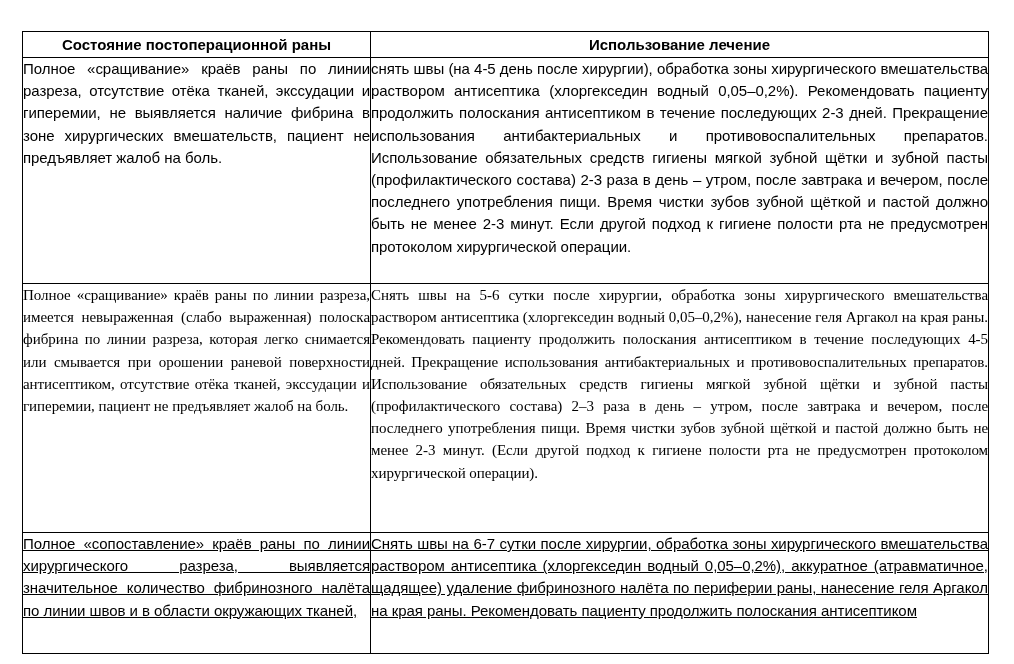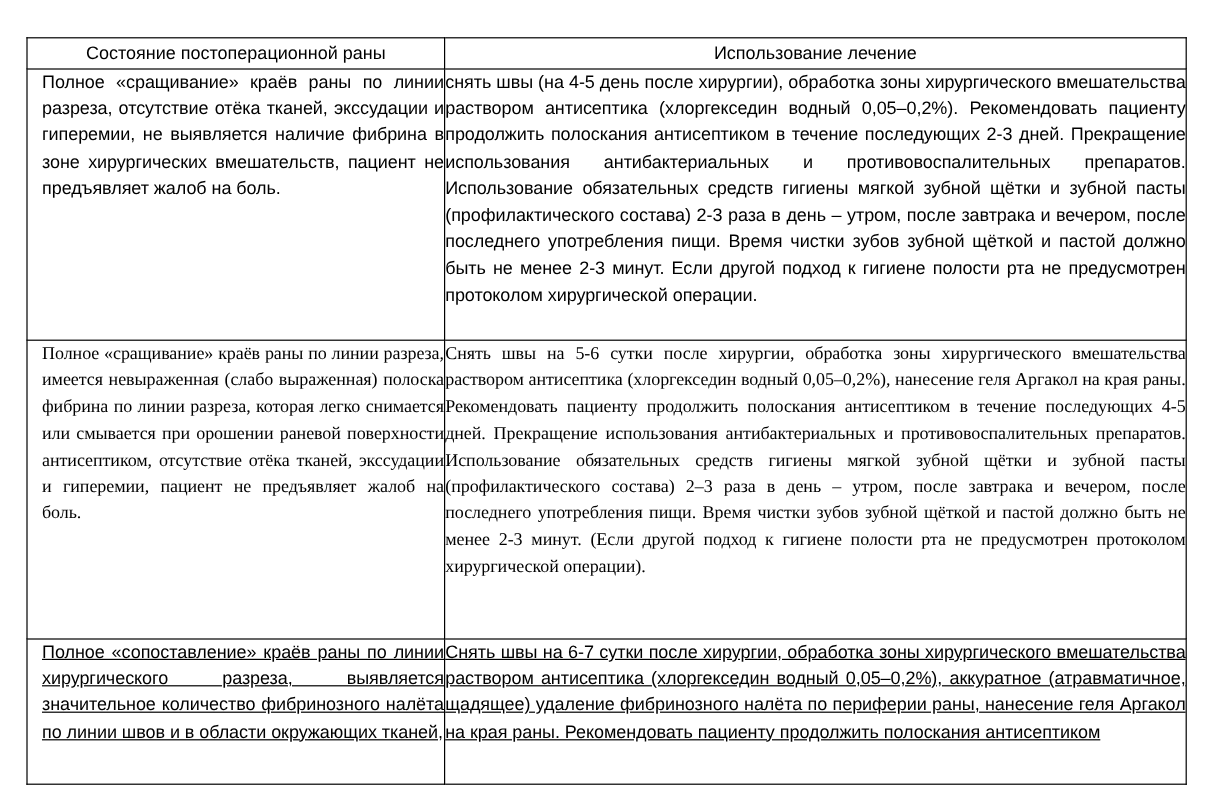--- a/index.html
+++ b/index.html
@@ -46,21 +46,21 @@
   table.algo col.c1 { width: 348px; }
   table.algo col.c2 { width: 618px; }
   table.algo th, table.algo td {
     border: 1.5px solid #000;
     vertical-align: top;
     padding: 0;
     background: #fff;
   }
   th.hdr {
     font-size: 15px;
-    font-weight: normal;
+    font-weight: bold;
     text-align: center;
     height: 25px;
     line-height: 25px;
     padding: 0 4px;
     white-space: nowrap;
   }
   td.cell {
     padding: 3px 6px 3px 7px;
   }
   .cell p {
@@ -68,21 +68,20 @@
     font-size: 15px;
     line-height: 22.2px;
     text-align: justify;
     text-align-last: left;
     hyphens: manual;
     word-spacing: 0px;
     letter-spacing: -0.05px;
   }
   td.col-left .cell-text {
     text-align: justify;
-    margin-left: 12px;
   }
   
   tr.r1 td { height: 225px; }
   tr.r2 td { height: 248px; font-family: Liberation Serif, serif; }
   tr.r3 td { height: 120px; text-decoration: underline; }
 </style>
 </head>
 <body>
 
 <div class="page">

